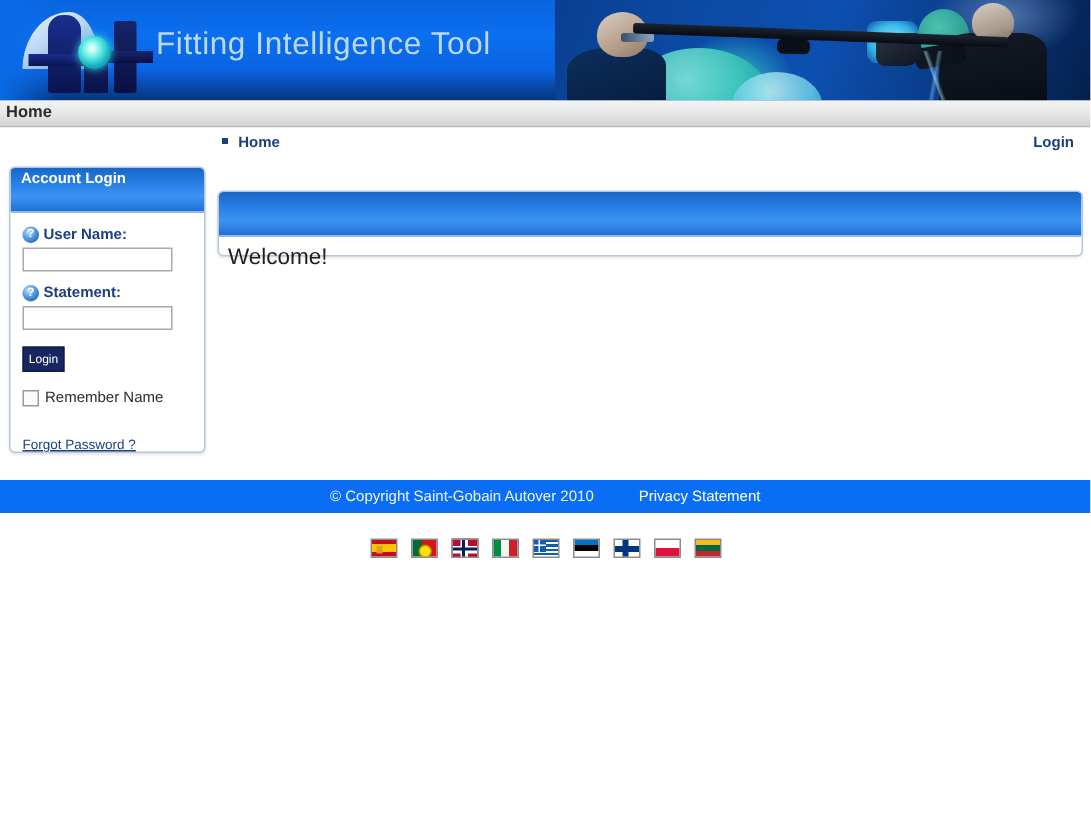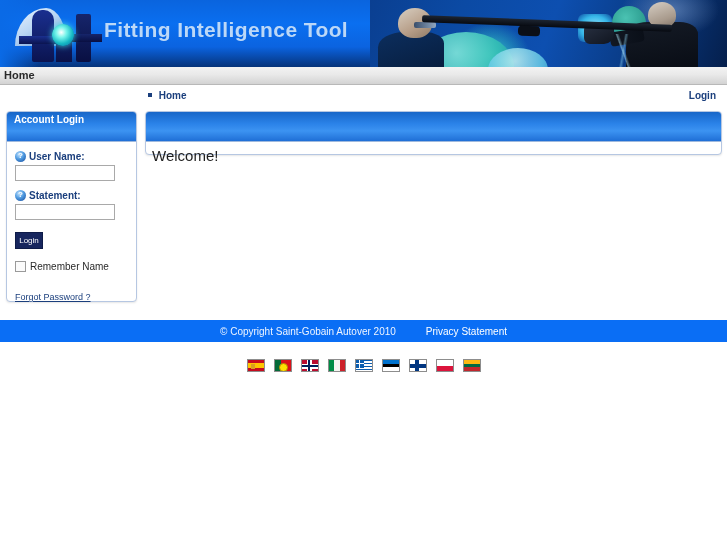--- a/index.html
+++ b/index.html
@@ -11,21 +11,20 @@
     overflow: hidden;
   }
 
   
   .header-banner {
     position: relative;
     width: 727px;
     height: 67px;
     background: linear-gradient(180deg, #0a64de 0%, #0a6ff0 35%, #0b63e0 70%, #06337a 100%);
     overflow: hidden;
-    font-weight: bold;
   }
   
   .banner-photo {
     position: absolute;
     left: 370px; top: 0;
     width: 357px; height: 67px;
     overflow: hidden;
     background:
       radial-gradient(ellipse 70px 40px at 300px 10px, rgba(140,170,215,0.55), transparent 70%),
       radial-gradient(ellipse 55px 45px at 120px 55px, rgba(60,220,205,0.85), transparent 72%),
@@ -324,21 +323,21 @@
   .forgot-link {
     display: inline-block;
     margin-top: 20px;
     font-size: 9px;
     color: #1b3f7d;
     text-decoration: underline;
     cursor: pointer;
   }
 
   
-  #welcome-panel { left: 145px; top: 4px; width: 577px; height: 44px; }
+  #welcome-panel { left: 145px; top: 20px; width: 577px; height: 44px; }
   .welcome-body {
     height: 26px;
     display: flex;
     align-items: center;
     padding-left: 6px;
   }
   .welcome-text {
     font-size: 15px;
     color: #1e1e1e;
   }

